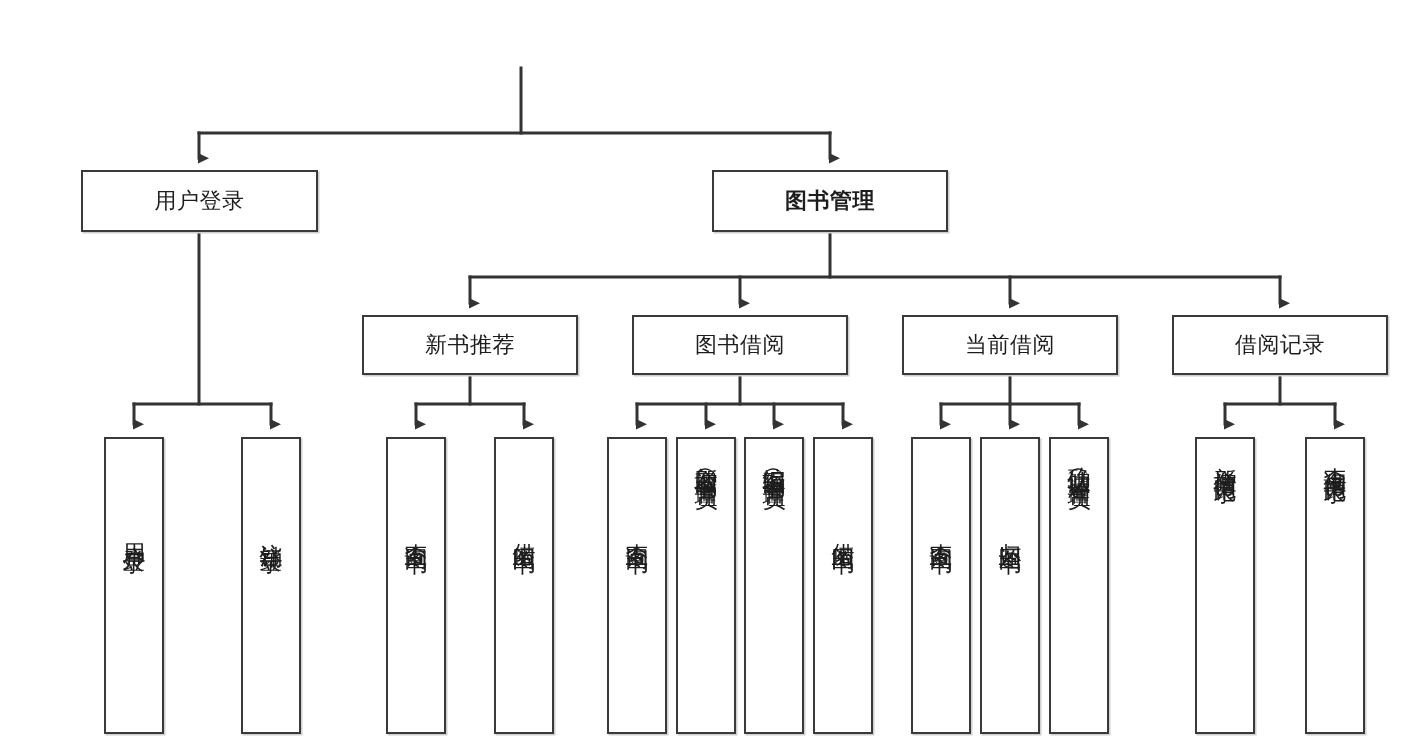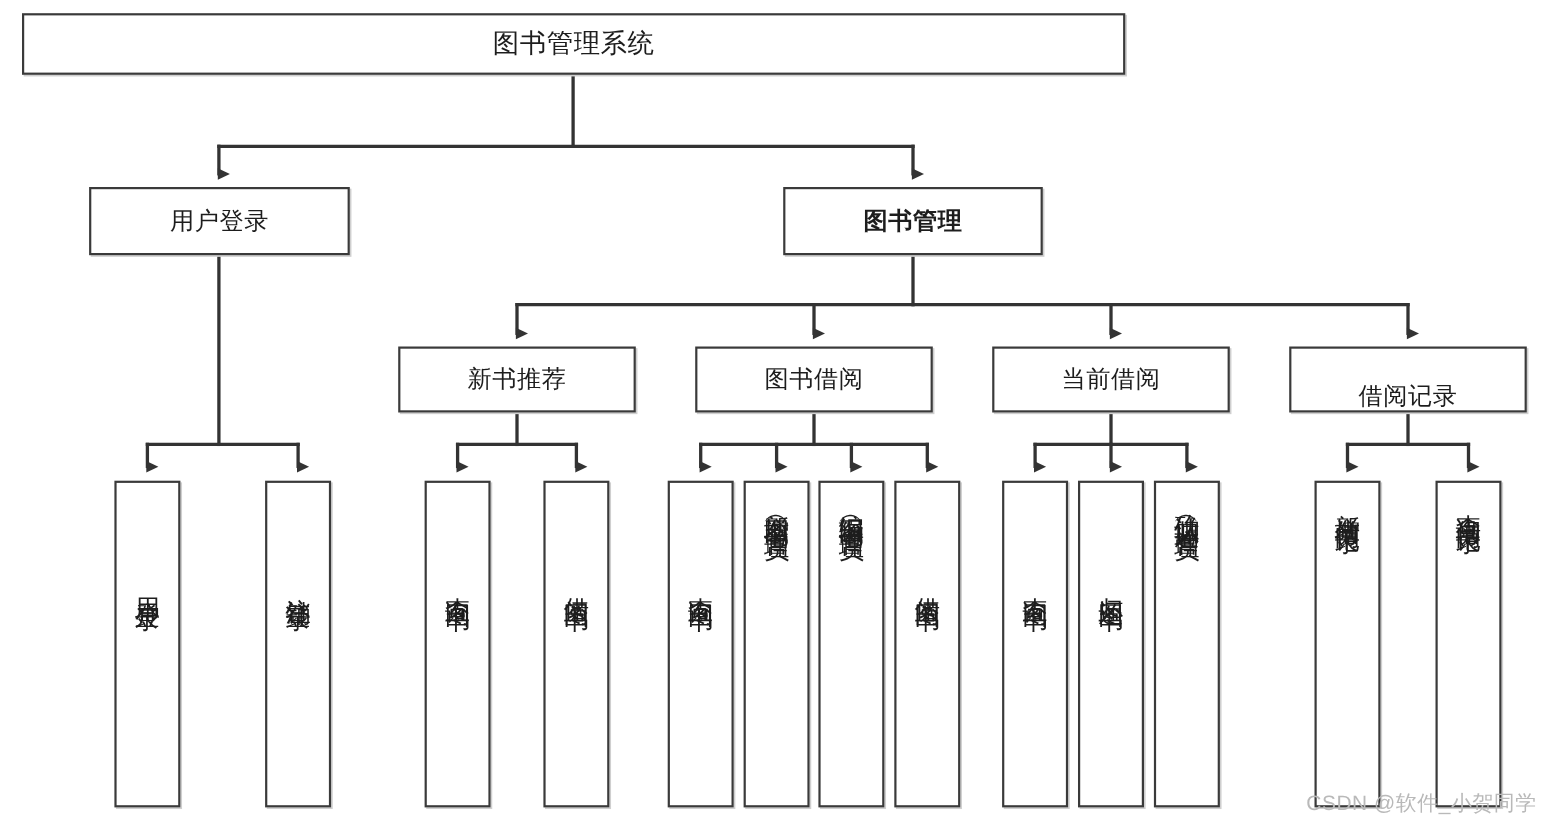--- a/index.html
+++ b/index.html
@@ -110,41 +110,38 @@
       <path d="M 1010 404 L 1010 424" marker-end="url(#arrow)"></path>
       <path d="M 1079 404 L 1079 424" marker-end="url(#arrow)"></path>
 
       <path d="M 1280 375 L 1280 404"></path>
       <path d="M 1225 404 L 1335 404"></path>
       <path d="M 1225 404 L 1225 424" marker-end="url(#arrow)"></path>
       <path d="M 1335 404 L 1335 424" marker-end="url(#arrow)"></path>
     </g>
   </svg>
 
-  <div class="node h root" style="left:20px;top:12px;width:1003px;height:56px;">
-    <span class="label">图书管理系统</span>
-  </div>
 
   <div class="node h" style="left:81px;top:170px;width:237px;height:62px;">
     <span class="label">用户登录</span>
   </div>
   <div class="node h" style="left:712px;top:170px;width:236px;height:62px;font-weight:bold;">
     <span class="label">图书管理</span>
   </div>
 
   <div class="node h" style="left:362px;top:315px;width:216px;height:60px;">
     <span class="label">新书推荐</span>
   </div>
   <div class="node h" style="left:632px;top:315px;width:216px;height:60px;align-items:center;">
     <span class="label">图书借阅</span>
   </div>
   <div class="node h" style="left:902px;top:315px;width:216px;height:60px;">
     <span class="label">当前借阅</span>
   </div>
-  <div class="node h" style="left:1172px;top:315px;width:216px;height:60px;align-items:flex-end;">
+  <div class="node h" style="left:1172px;top:315px;width:216px;height:60px;">
     <span class="label">借阅记录</span>
   </div>
 
   <div class="node v mid" style="left:104px;top:437px;width:60px;height:297px;">
     <span class="label">用户登录</span>
   </div>
   <div class="node v mid" style="left:241px;top:437px;width:60px;height:297px;">
     <span class="label">注销登录</span>
   </div>
 
@@ -178,14 +175,13 @@
     <span class="label">确认归还（管理员）</span>
   </div>
 
   <div class="node v tall" style="left:1195px;top:437px;width:60px;height:297px;">
     <span class="label">新增借阅记录</span>
   </div>
   <div class="node v tall" style="left:1305px;top:437px;width:60px;height:297px;">
     <span class="label">查询借阅记录</span>
   </div>
 
-  <div id="watermark">CSDN @软件_小贺同学</div>
 </div>
 
 </body></html>

